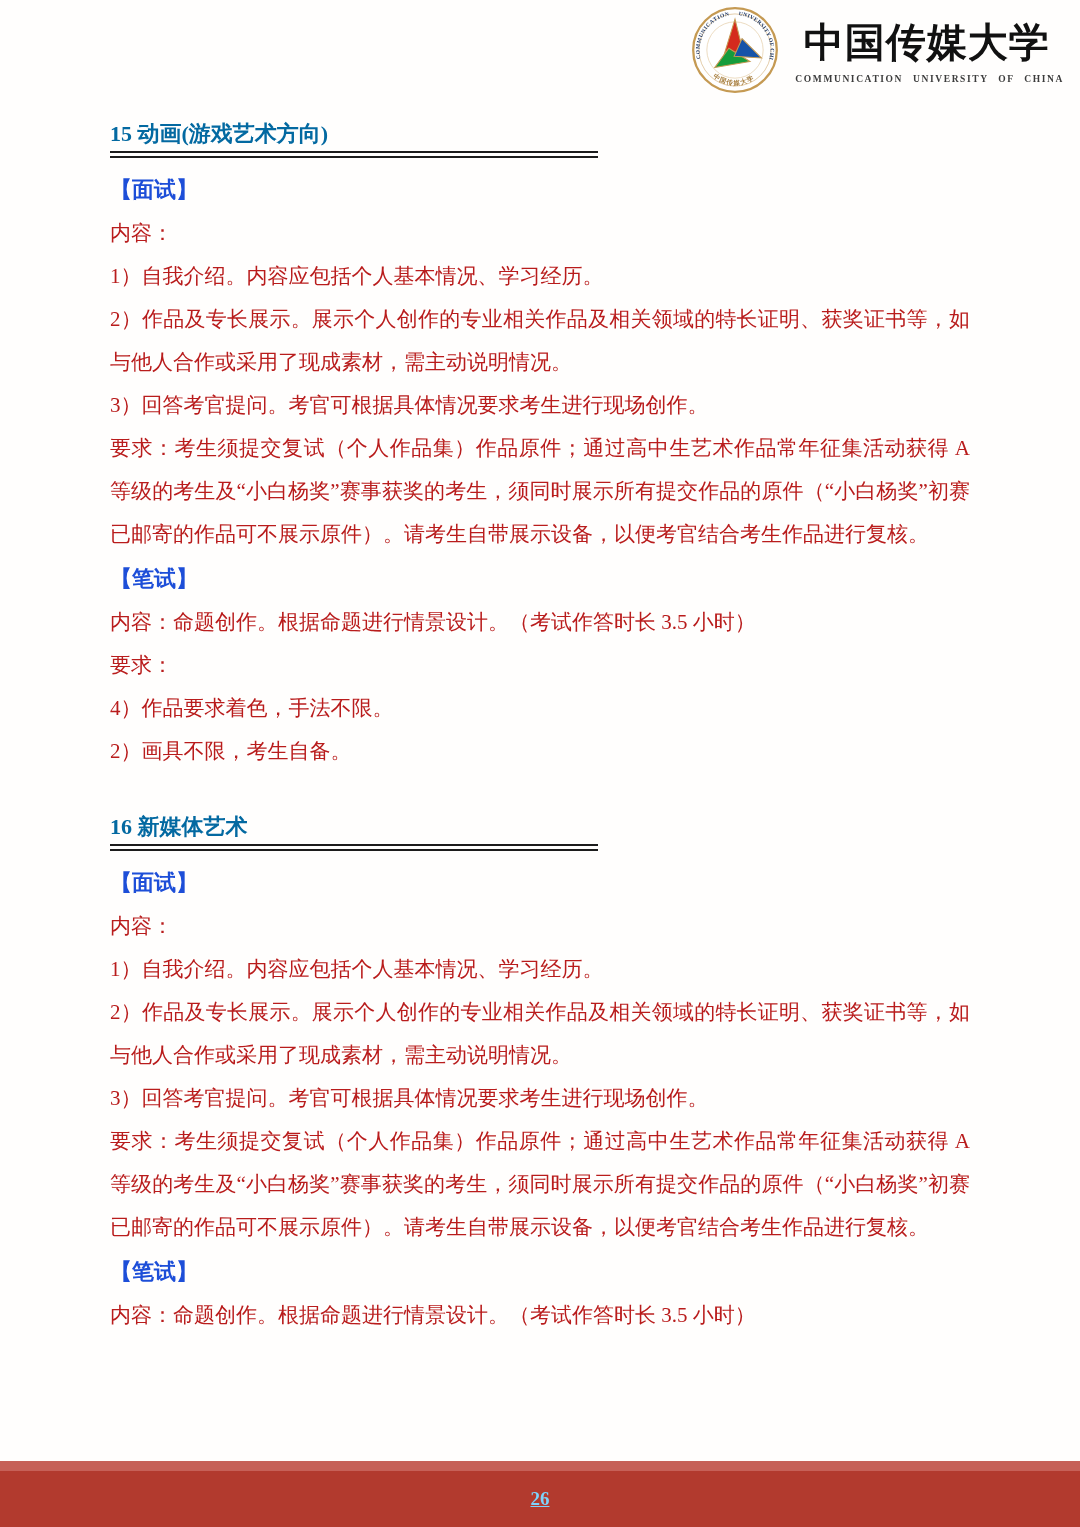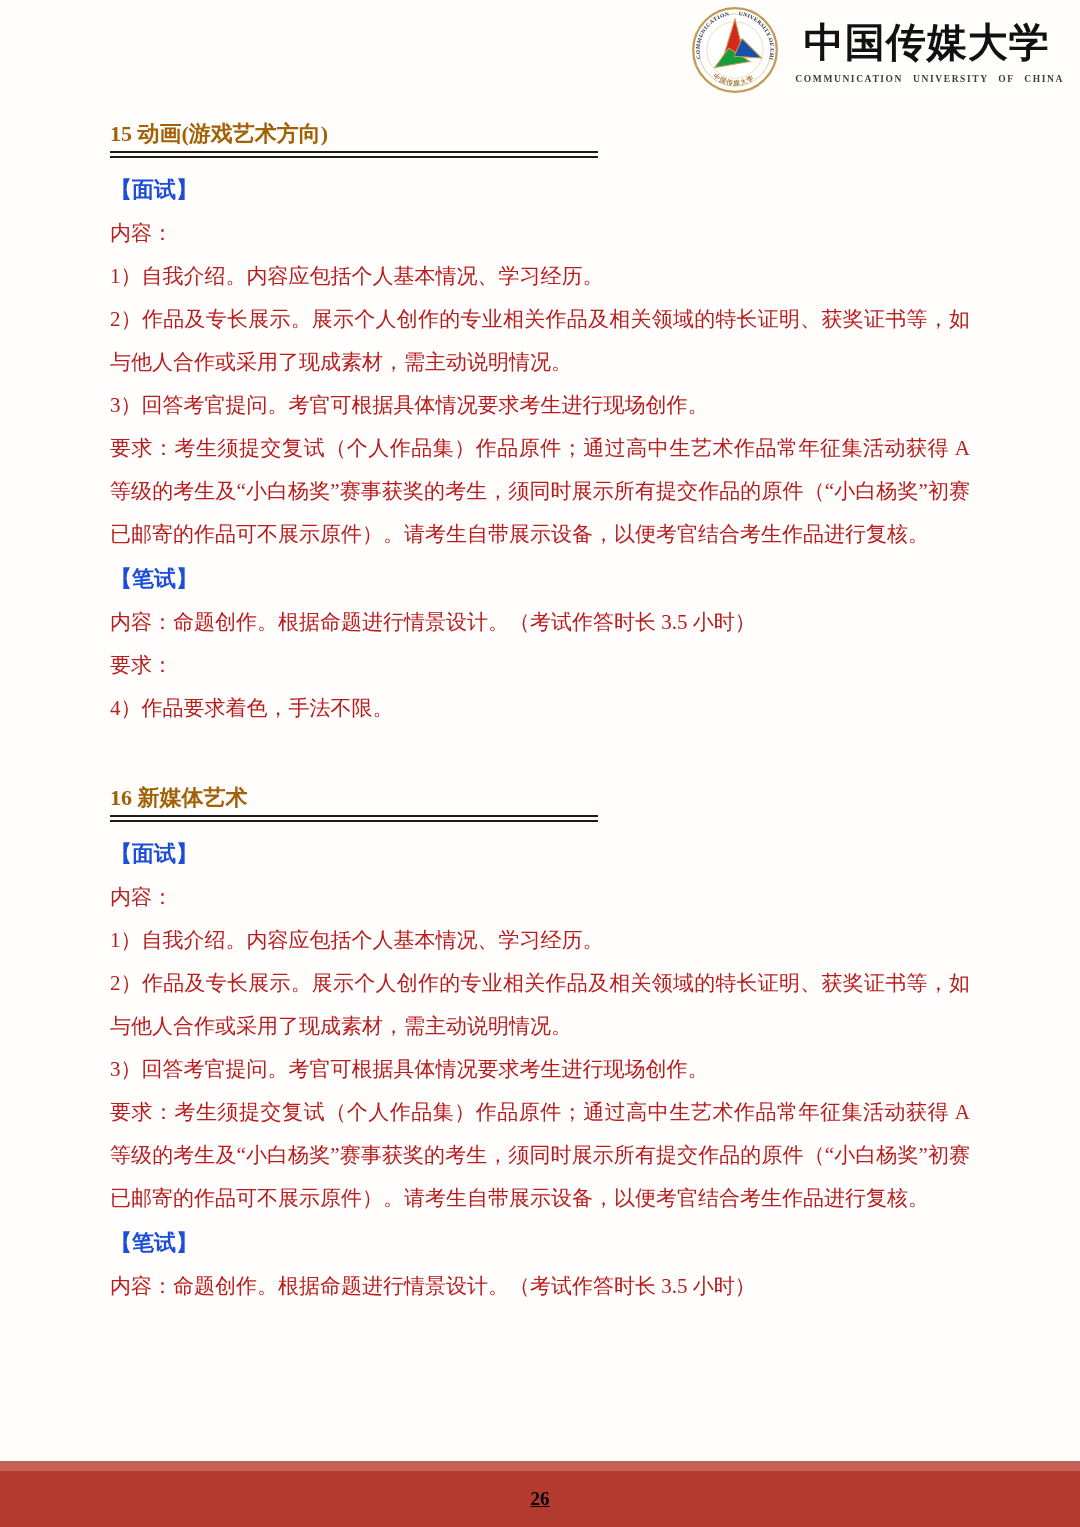--- a/index.html
+++ b/index.html
@@ -31,50 +31,50 @@
     font-family:"Liberation Serif","DejaVu Serif",serif;
     white-space:nowrap;
     margin-left:6px;
   }
 
   
   .content {
     position:absolute; left:110px; top:120px; width:860px;
   }
   .sec-title {
-    font-size:22px; font-weight:bold; color:#a16207;
+    font-size:22px; font-weight:bold; color:#0369a1;
     line-height:28px;
   }
   .sec-rule {
     width:488px; height:7px;
     border-top:2.5px solid #1c1c1c;
     border-bottom:2.5px solid #1c1c1c;
     margin:3px 0 9px 0;
   }
   .exam-heading {
     font-size:22px; font-weight:bold; color:#1d4ed8;
     line-height:45px;
   }
   .para {
     font-size:21px; line-height:43px; color:#b91c1c;
     text-align:justify;
   }
-  .section-16 { margin-top:54px; }
+  .section-16 { margin-top:40px; }
 
   
   .footer {
     position:absolute; left:0; bottom:0; width:1080px; height:66px;
   }
   .footer-strip { width:100%; height:10px; }
   .footer-bar {
     width:100%; height:56px;
     display:flex; align-items:center; justify-content:center;
   }
   .page-number {
-    color:#000000; font-size:19px; font-weight:bold;
+    color:#7dd3fc; font-size:19px; font-weight:bold;
     font-family:"Liberation Serif","DejaVu Serif",serif;
     text-decoration:underline;
   }
 </style>
 </head>
 <body>
 
 <div class="page">
 
   <div class="logo">
@@ -116,20 +116,21 @@
       <p class="para">内容：</p>
       <p class="para">1）自我介绍。内容应包括个人基本情况、学习经历。</p>
       <p class="para">2）作品及专长展示。展示个人创作的专业相关作品及相关领域的特长证明、获奖证书等，如与他人合作或采用了现成素材，需主动说明情况。</p>
       <p class="para">3）回答考官提问。考官可根据具体情况要求考生进行现场创作。</p>
       <p class="para">要求：考生须提交复试（个人作品集）作品原件；通过高中生艺术作品常年征集活动获得 A 等级的考生及“小白杨奖”赛事获奖的考生，须同时展示所有提交作品的原件（“小白杨奖”初赛已邮寄的作品可不展示原件）。请考生自带展示设备，以便考官结合考生作品进行复核。</p>
 
       <div class="exam-heading">【笔试】</div>
       <p class="para">内容：命题创作。根据命题进行情景设计。（考试作答时长 3.5 小时）</p>
       <p class="para">要求：</p>
       <p class="para">4）作品要求着色，手法不限。</p>
+      <p class="para">2）画具不限，考生自备。</p>
     </section>
 
     <section class="section-16">
       <h2 class="sec-title">16 新媒体艺术</h2>
       <div class="sec-rule"></div>
 
       <div class="exam-heading">【面试】</div>
       <p class="para">内容：</p>
       <p class="para">1）自我介绍。内容应包括个人基本情况、学习经历。</p>
       <p class="para">2）作品及专长展示。展示个人创作的专业相关作品及相关领域的特长证明、获奖证书等，如与他人合作或采用了现成素材，需主动说明情况。</p>

